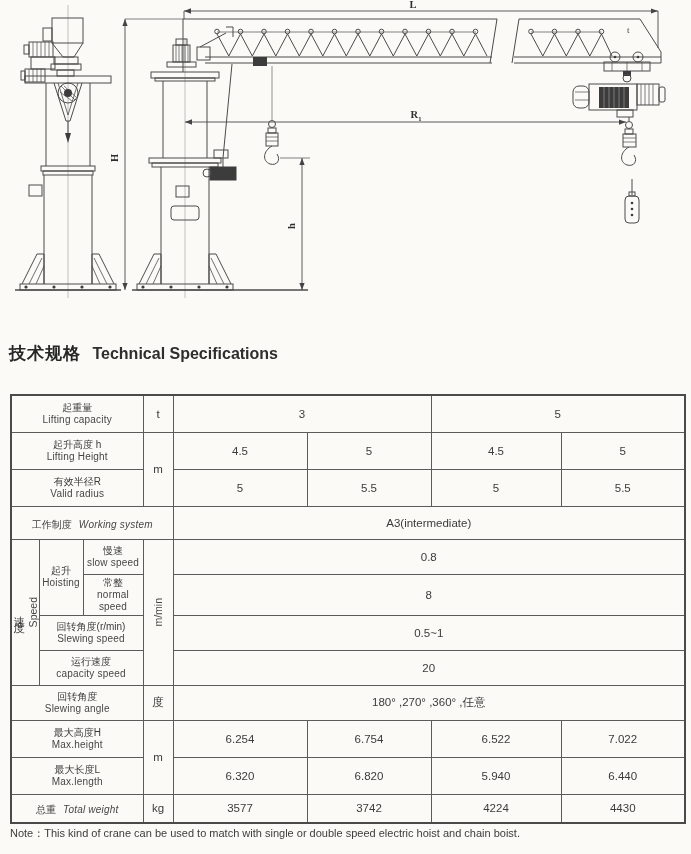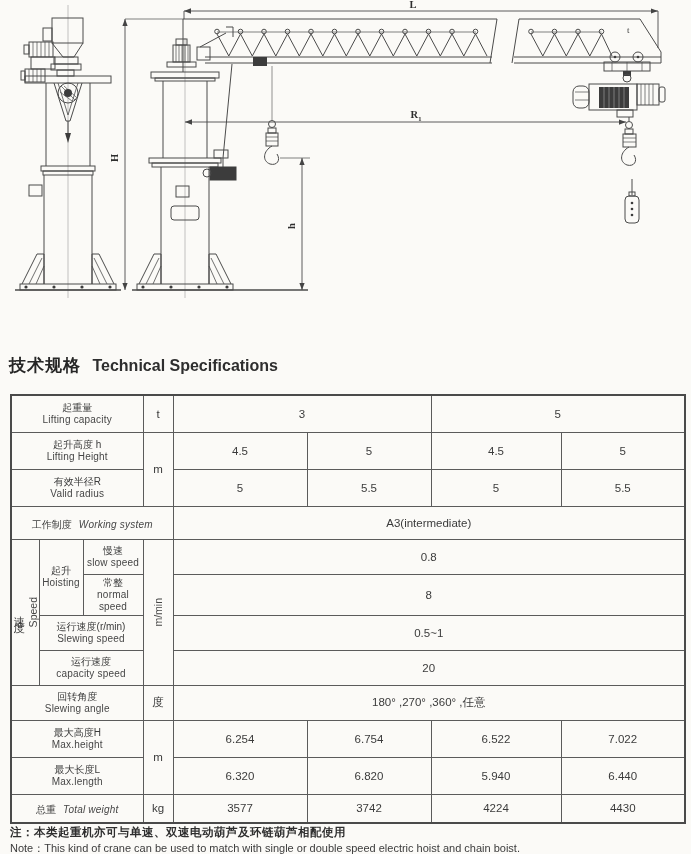--- a/index.html
+++ b/index.html
@@ -3,21 +3,21 @@
 <meta charset="utf-8">
 <style>
   html,body { margin:0; padding:0; }
   .page {
     position:relative; width:691px; height:854px;
     background:#fbfaf7; overflow:hidden;
     font-family:"Liberation Sans", sans-serif; color:#3e3e3e;
   }
   .drawing { position:absolute; left:0; top:0; }
 
-  .title { position:absolute; left:9px; top:354px; white-space:nowrap; }
+  .title { position:absolute; left:9px; top:342px; white-space:nowrap; }
   .title .t-zh { font-size:17px; font-weight:bold; color:#262626; letter-spacing:1px; }
   .title .t-en { font-size:16px; font-weight:bold; color:#2e2e2e; margin-left:7px; }
 
   table.spec {
     position:absolute; left:10px; top:394px; width:674px;
     border-collapse:collapse; table-layout:fixed;
     border:2px solid #4a4a4a;
   }
   table.spec td {
     border:1.5px solid #5b5b5b; text-align:center; vertical-align:middle;
@@ -324,21 +324,21 @@
       </tr>
       <tr style="height:35px">
         <td>
           <div class="zh">常整</div>
           <div class="en">normal  speed</div>
         </td>
         <td colspan="4" class="val">8</td>
       </tr>
       <tr style="height:35px">
         <td colspan="2">
-          <div class="zh">运行速度(r/min)</div>
+          <div class="zh">回转角度(r/min)</div>
           <div class="en">Slewing  speed</div>
         </td>
         <td colspan="4" class="val">0.5~1</td>
       </tr>
       <tr style="height:35px">
         <td colspan="2">
           <div class="zh">运行速度</div>
           <div class="en">capacity speed</div>
         </td>
         <td colspan="4" class="val">20</td>
@@ -379,17 +379,16 @@
         <td class="val">kg</td>
         <td class="val">3577</td>
         <td class="val">3742</td>
         <td class="val">4224</td>
         <td class="val">4430</td>
       </tr>
     </tbody>
   </table>
 
   <div class="notes">
-    <div class="n-zh">注：本类起重机亦可与单速、双速电动葫芦及环链葫芦相配使用</div>
     <div class="n-en">Note：This kind of crane can be used to match with single or double speed electric hoist and chain boist.</div>
   </div>
 
 </div>
 
 </body></html>

